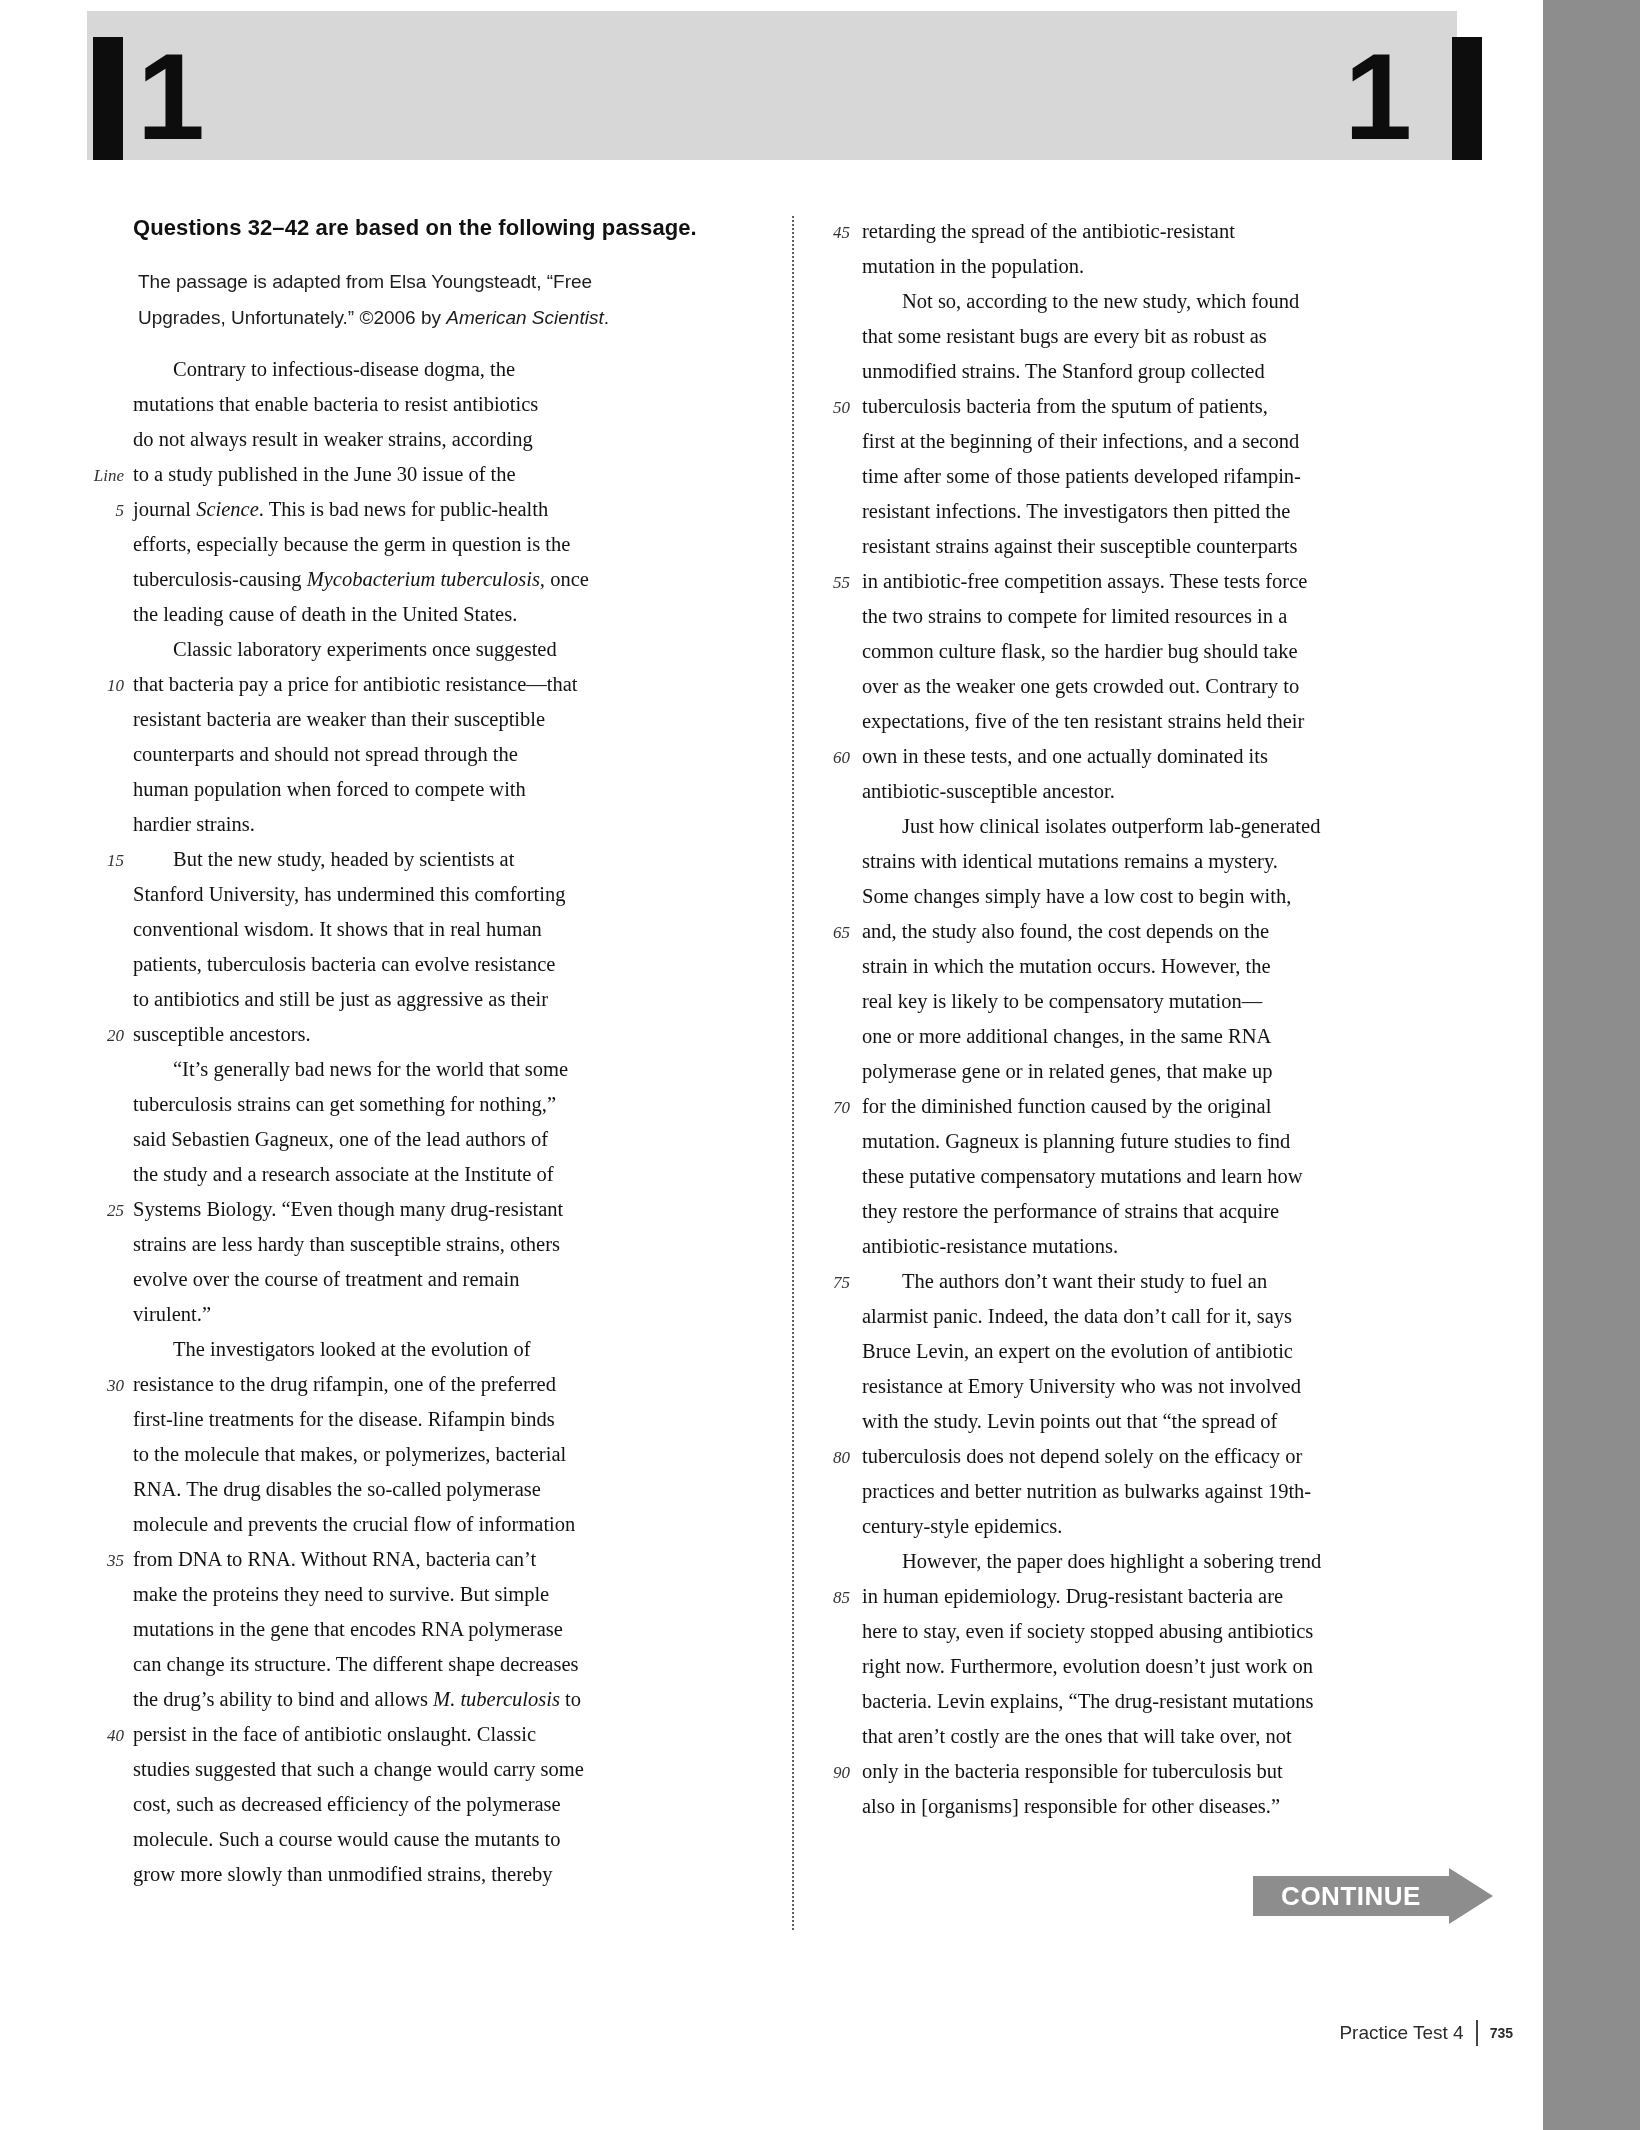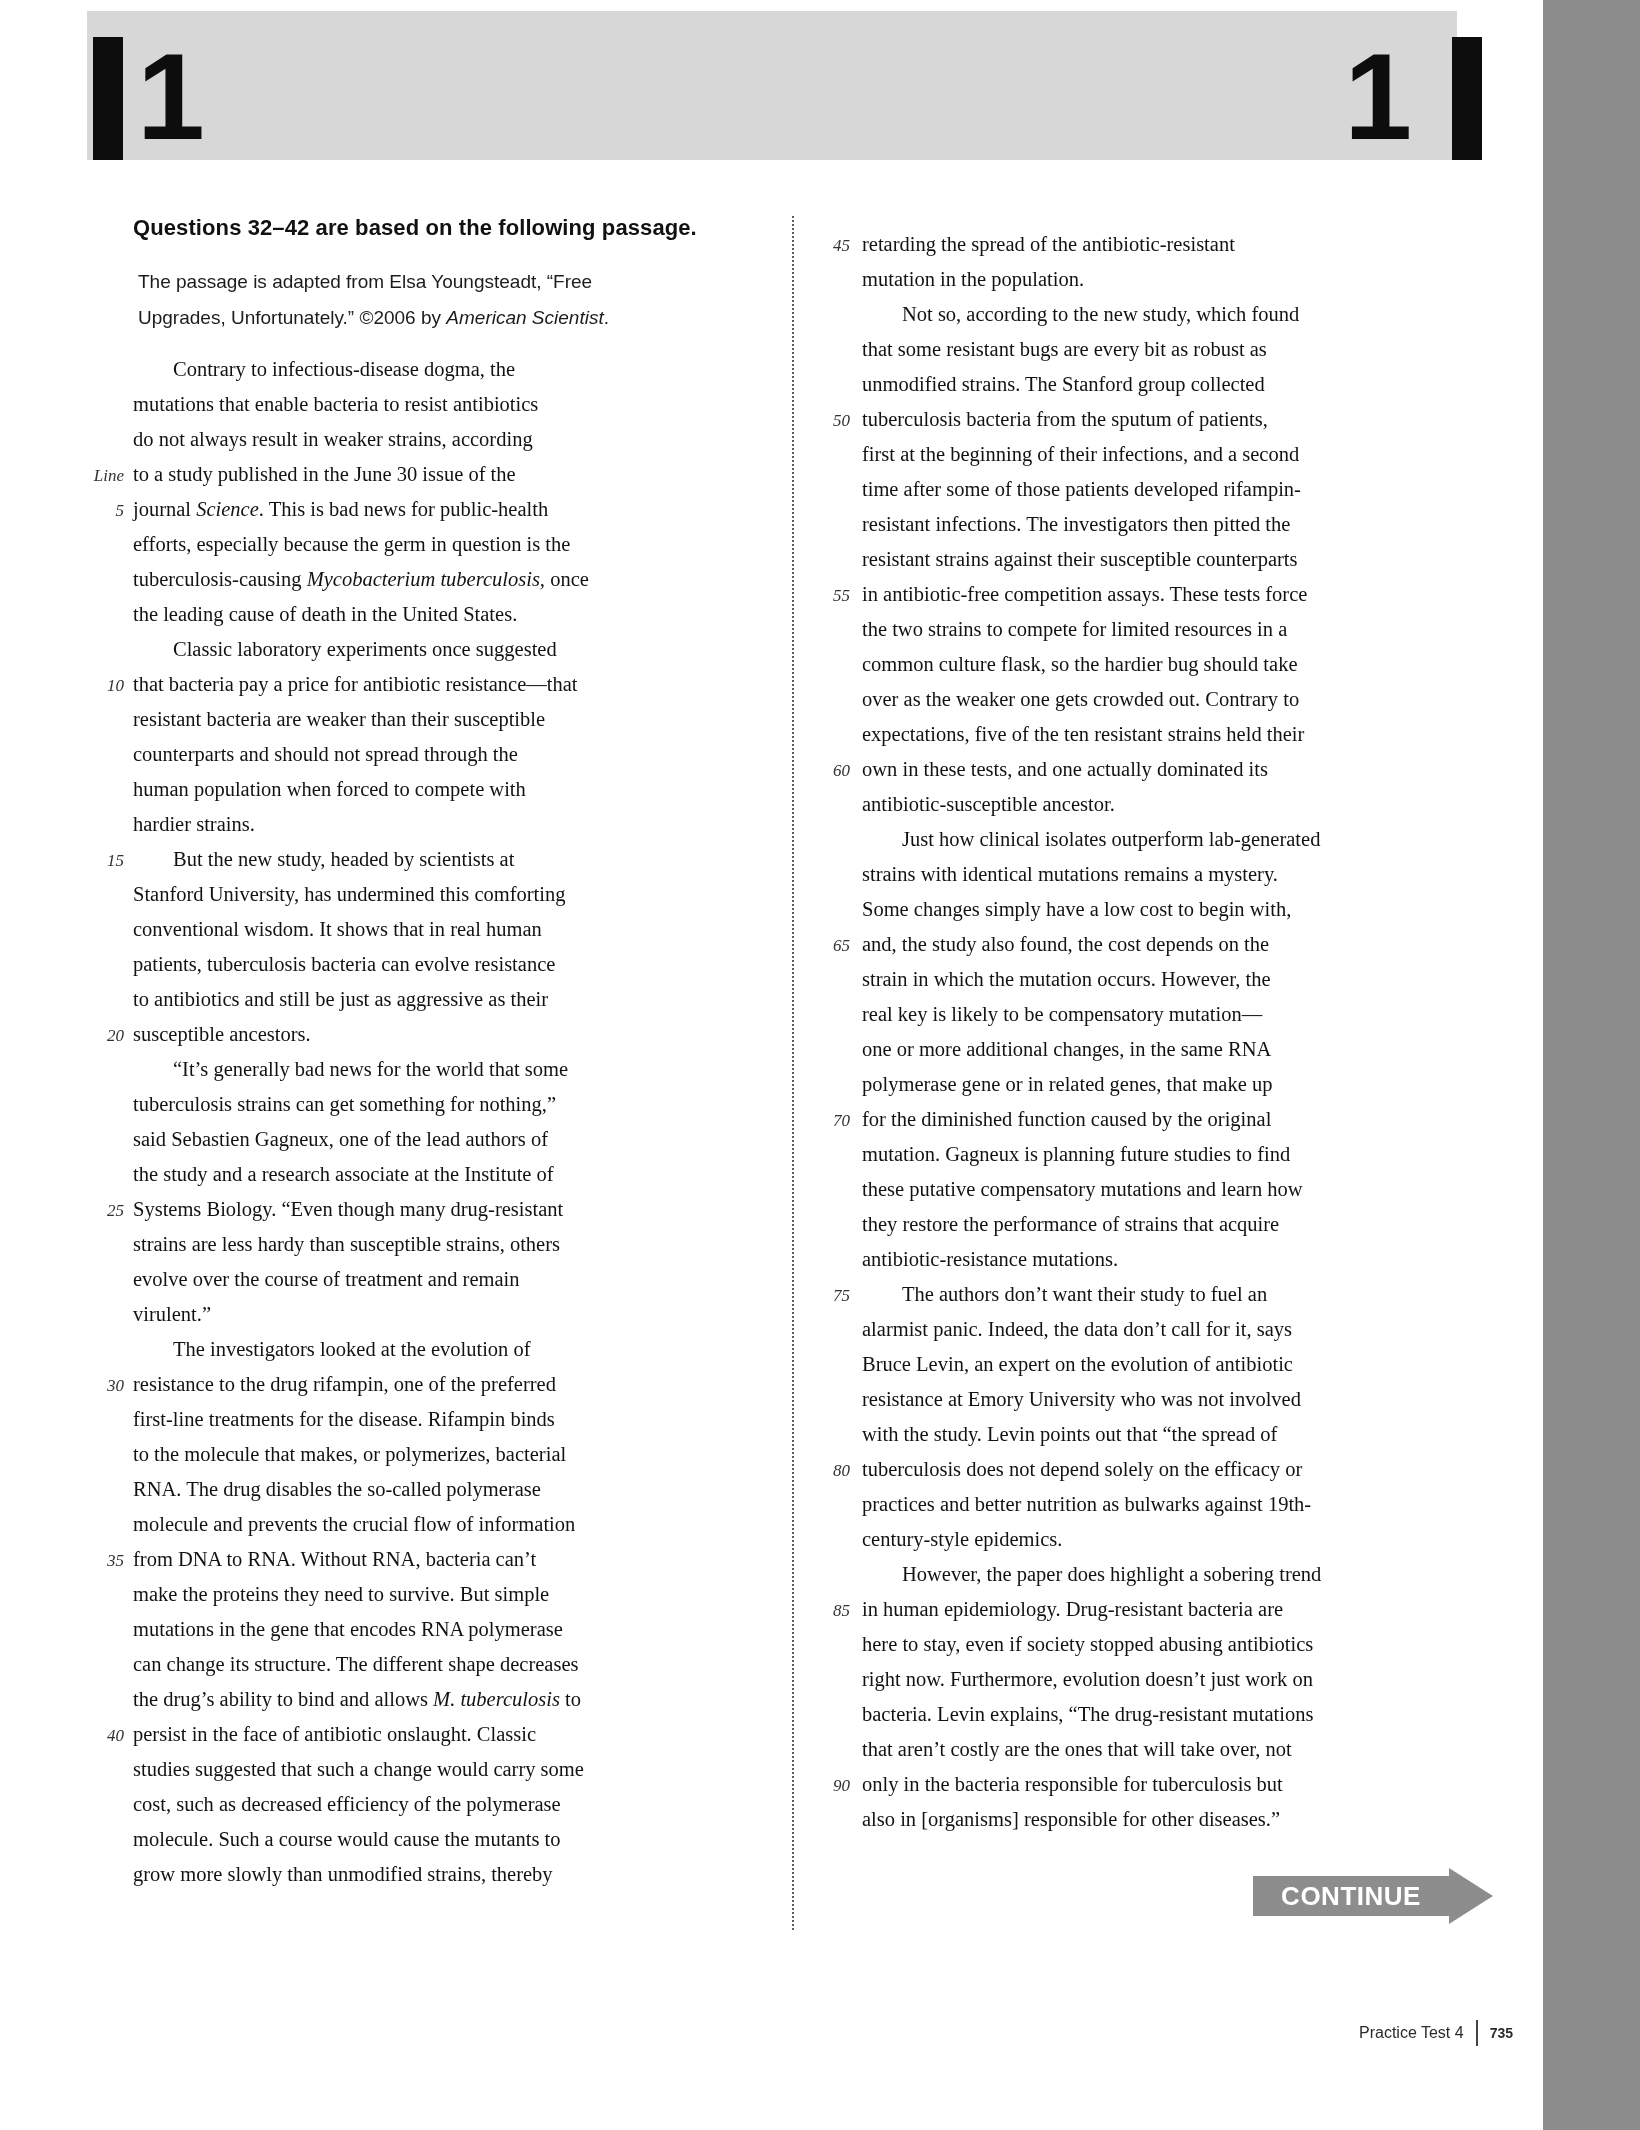--- a/index.html
+++ b/index.html
@@ -24,21 +24,21 @@
   .col{position:absolute;top:214px;width:695px;}
   .col-left{left:88px;}
   .col-right{left:820px;}
   .col-head{
     margin-left:45px;width:640px;font-weight:bold;font-size:22px;line-height:28px;
     color:#111;margin-bottom:22px;letter-spacing:0.1px;
   }
   .col-src{margin-left:50px;width:620px;font-size:19px;line-height:36px;color:#1c1c1c;}
   .src-line{white-space:nowrap;}
   .lines{margin-top:16px;}
-  .col-right .lines{margin-top:13px;}
+  .col-right .lines{margin-top:0;}
   .pline{display:flex;align-items:baseline;height:35px;line-height:35px;}
   .lnum{
     flex:none;width:36px;text-align:right;font-family:"Liberation Serif",serif;
     font-style:italic;font-size:17px;color:#333;
   }
   .col-right .lnum{width:30px;}
   .ltext{
     margin-left:9px;font-family:"Liberation Serif",serif;font-size:20.5px;color:#121212;
     white-space:nowrap;
   }
@@ -58,21 +58,21 @@
   .continue .tip{
     position:absolute;left:196px;top:-8px;width:0;height:0;
     border-top:28px solid transparent;border-bottom:28px solid transparent;
     border-left:44px solid #8d8d8d;
   }
   
   .footer{
     position:absolute;top:2020px;left:1088px;width:425px;display:flex;
     justify-content:flex-end;align-items:center;gap:12px;color:#2b2b2b;
   }
-  .footer .test-label{font-size:16px;text-align:right;}
+  .footer .test-label{font-size:19px;text-align:right;}
   .footer .rule{width:2px;height:26px;background:#444;}
   .footer .page-num{font-size:14px;font-weight:bold;}
 </style>
 </head>
 <body>
 
 <div class="edge-bar"></div>
 
 <div class="header-band">
   <div class="tab tab-left"></div>

